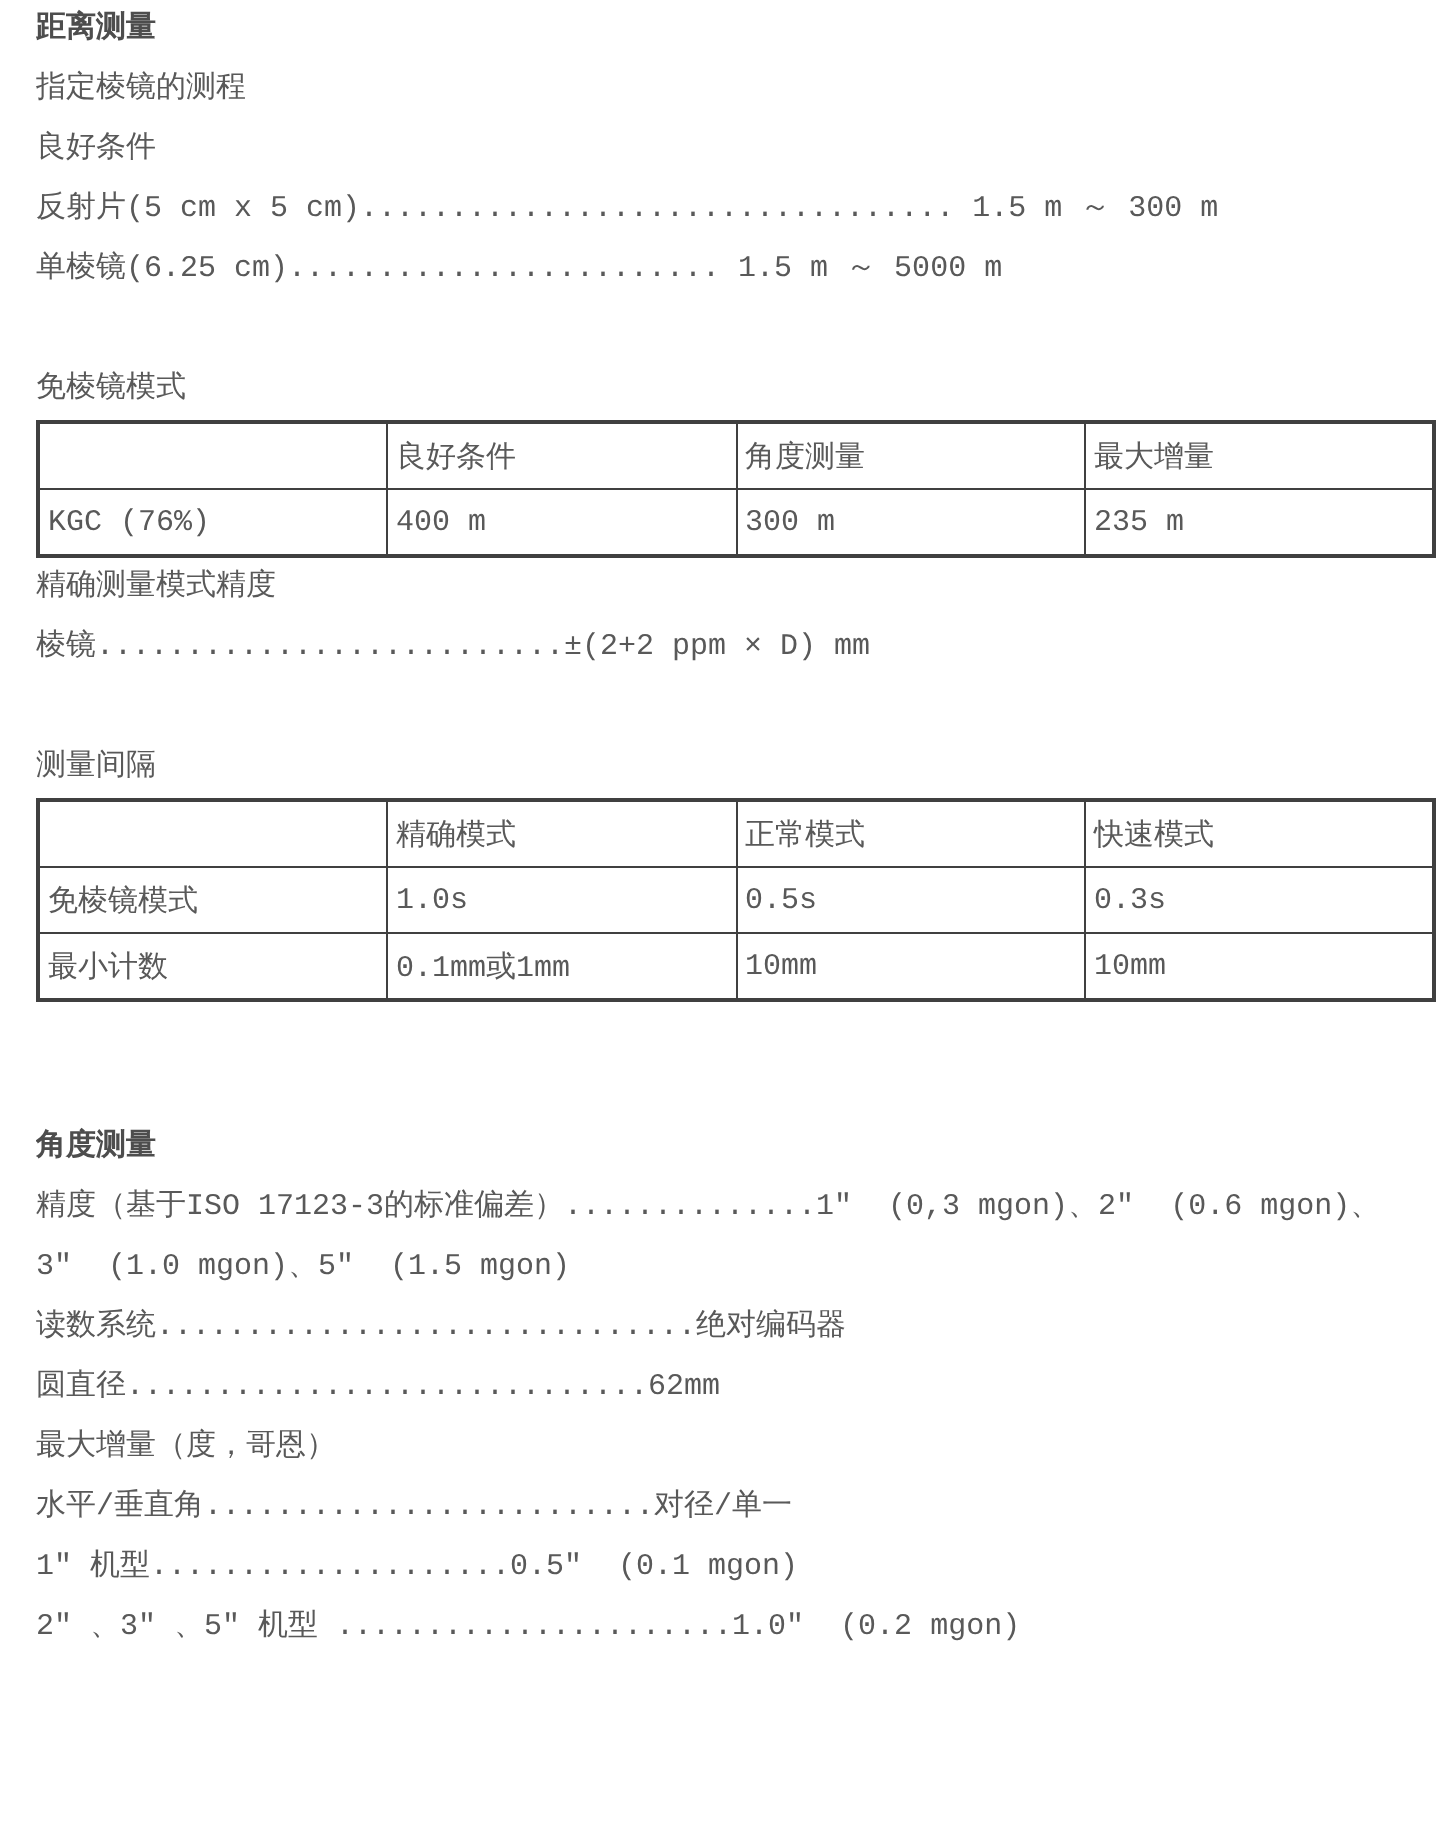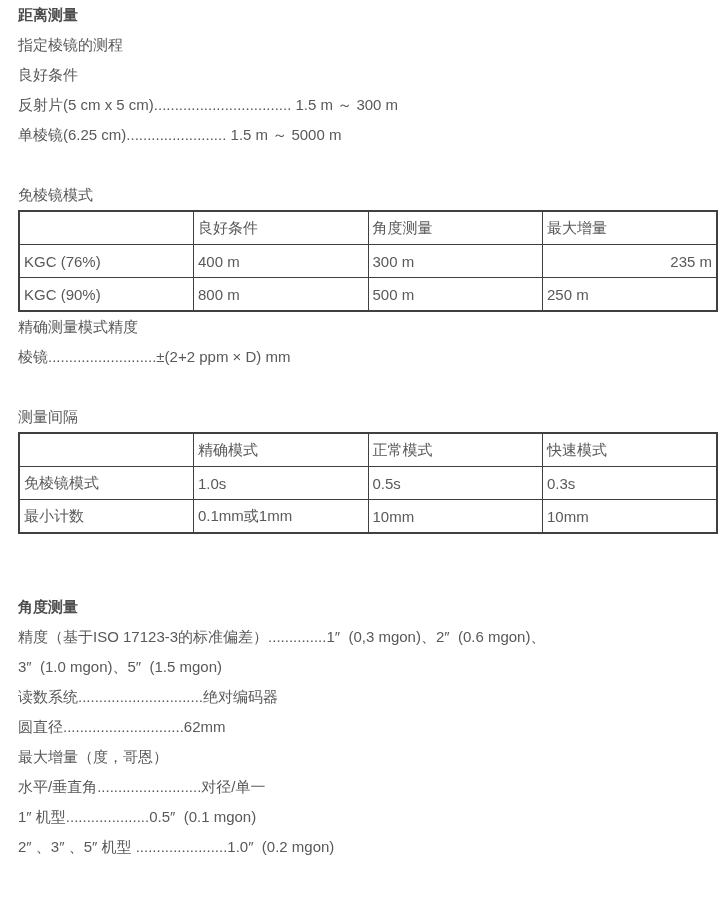--- a/index.html
+++ b/index.html
@@ -2,21 +2,21 @@
 <html><head>
 <meta charset="utf-8">
 <style>
   html, body { margin: 0; padding: 0; background: #ffffff; }
   .page {
     width: 725px;
     height: 922px;
     box-sizing: border-box;
     padding: 0 7px 0 18px;
     background: #ffffff;
-    font-family: Liberation Sans, sans-serif;
+    font-family: Liberation Mono, monospace;
     font-size: 15px;
     color: #595959;
     overflow: hidden;
   }
   .line {
     height: 30px;
     line-height: 30px;
     white-space: pre;
     overflow: hidden;
   }
@@ -35,21 +35,21 @@
   table.spec td {
     border: 1px solid #404040;
     height: 32px;
     padding: 0 4px;
     vertical-align: middle;
     font-size: 15px;
     color: #595959;
     white-space: pre;
     overflow: hidden;
   }
-  td.center { text-align: right; }
+  td.center { text-align: left; }
 </style>
 </head>
 <body>
 
 <div class="page">
 
   <div class="line bold">距离测量</div>
   <div class="line">指定棱镜的测程</div>
   <div class="line">良好条件</div>
   <div class="line">反射片(5 cm x 5 cm)................................. 1.5 m ～ 300 m</div>
@@ -65,26 +65,20 @@
       <td></td>
       <td>良好条件</td>
       <td>角度测量</td>
       <td>最大增量</td>
     </tr>
     <tr>
       <td>KGC (76%)</td>
       <td>400 m</td>
       <td>300 m</td>
       <td class="center">235 m</td>
-    </tr>
-    <tr>
-      <td>KGC (90%)</td>
-      <td>800 m</td>
-      <td>500 m</td>
-      <td>250 m</td>
     </tr>
   </tbody>
     </table>
 
   <div class="line">精确测量模式精度</div>
   <div class="line">棱镜..........................±(2+2 ppm × D) mm</div>
 
   <div class="spacer"></div>
 
   <div class="line">测量间隔</div>

